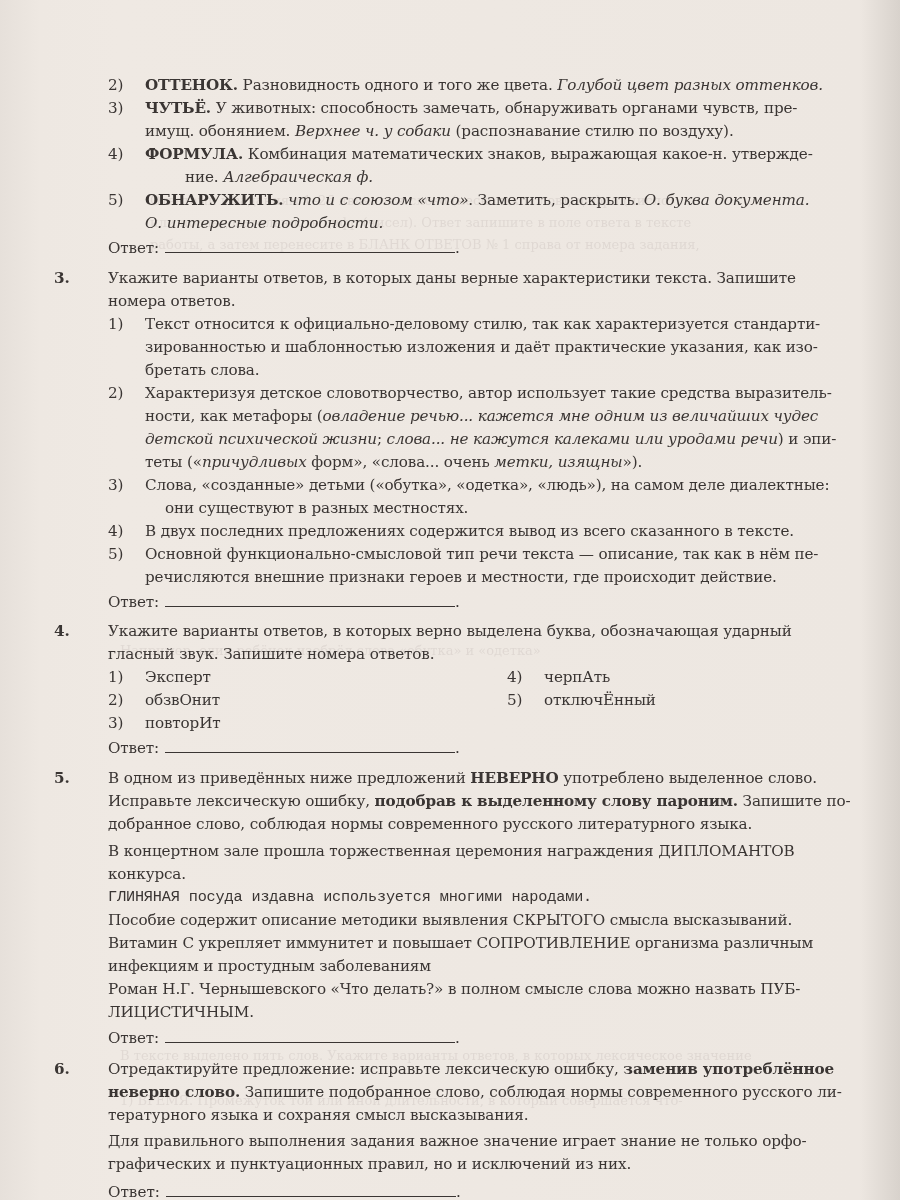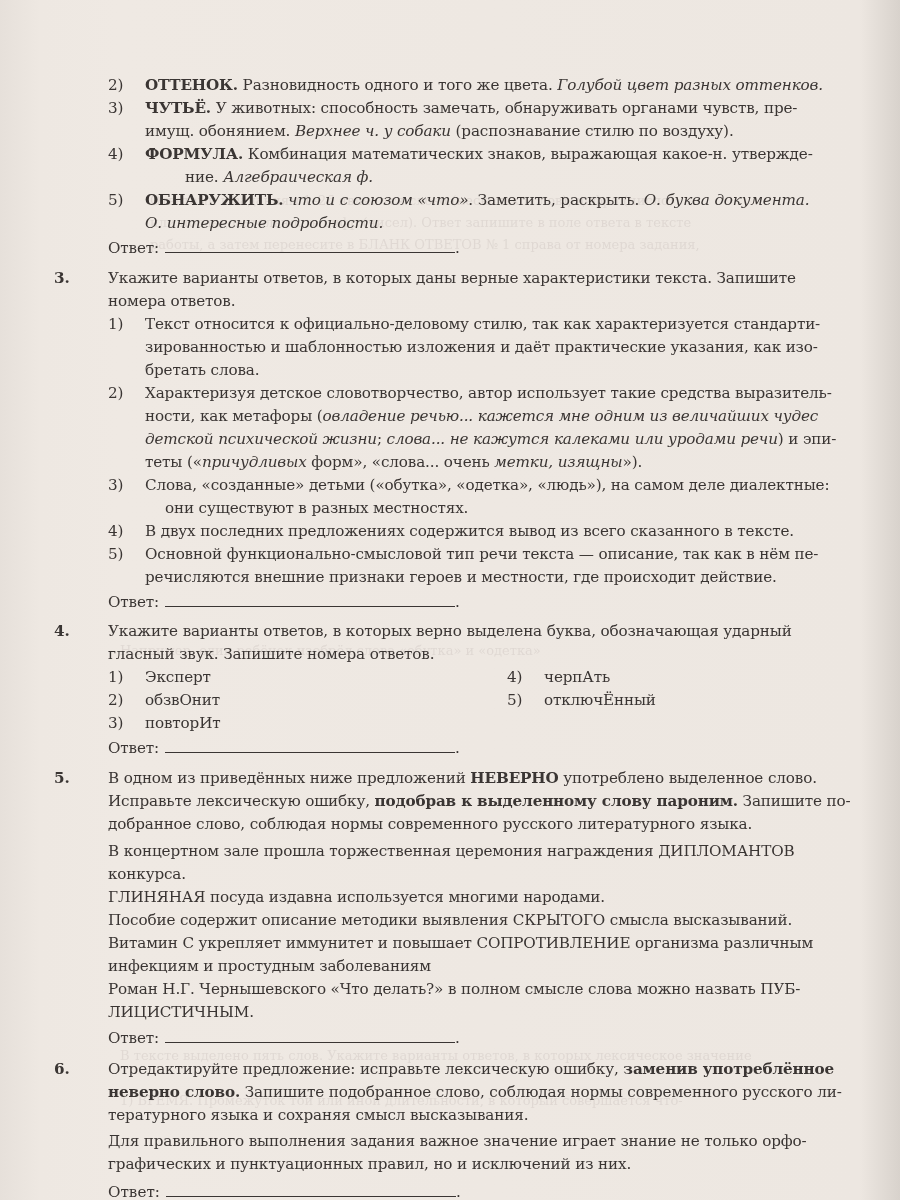--- a/index.html
+++ b/index.html
@@ -156,21 +156,21 @@
     <div class="line" style="left:108px;top:767px;">
       <span>В одном из приведённых ниже предложений </span><span class="b">НЕВЕРНО</span><span> употреблено выделенное слово.</span>
     </div>
     <div class="line" style="left:108px;top:790px;">
       <span>Исправьте лексическую ошибку, </span><span class="b">подобрав к выделенному слову пароним.</span><span> Запишите по-</span>
     </div>
     <div class="line" style="left:108px;top:813px;">добранное слово, соблюдая нормы современного русского литературного языка.</div>
 
     <div class="line" style="left:108px;top:840px;">В концертном зале прошла торжественная церемония награждения ДИПЛОМАНТОВ</div>
     <div class="line" style="left:108px;top:863px;">конкурса.</div>
-    <div class="line" style="left:108px;top:886px;">ГЛИНЯНАЯ посуда издавна используется многими народами.</div>
+    <div class="line" style="left:108px;top:886px;font-family:Liberation Mono, monospace;">ГЛИНЯНАЯ посуда издавна используется многими народами.</div>
     <div class="line" style="left:108px;top:909px;">Пособие содержит описание методики выявления СКРЫТОГО смысла высказываний.</div>
     <div class="line" style="left:108px;top:932px;">Витамин С укрепляет иммунитет и повышает СОПРОТИВЛЕНИЕ организма различным</div>
     <div class="line" style="left:108px;top:955px;">инфекциям и простудным заболеваниям</div>
     <div class="line" style="left:108px;top:978px;">Роман Н.Г. Чернышевского «Что делать?» в полном смысле слова можно назвать ПУБ-</div>
     <div class="line" style="left:108px;top:1001px;">ЛИЦИСТИЧНЫМ.</div>
 
     <div class="line" style="left:108px;top:1027px;">
       <span>Ответ:</span><span class="answer-line" style="width:290px;"></span>.
     </div>
 

